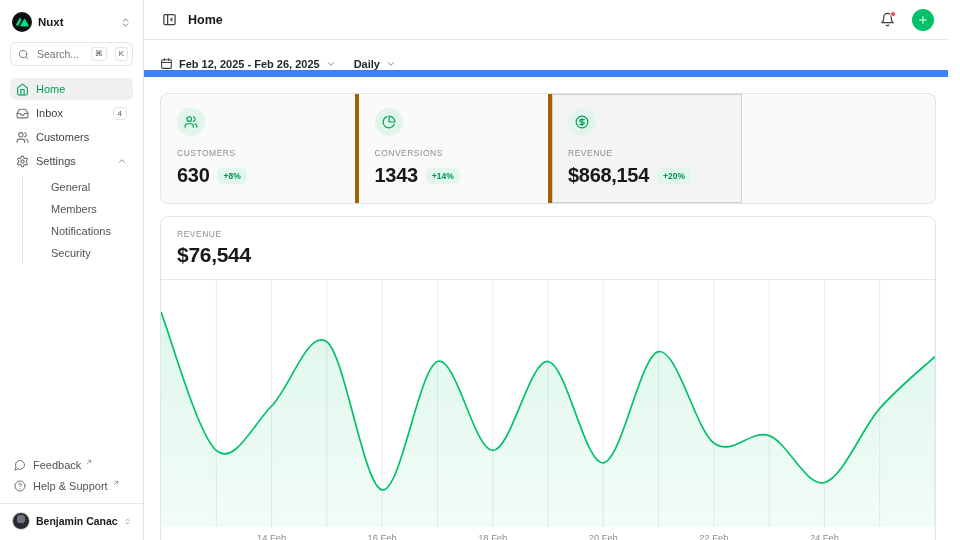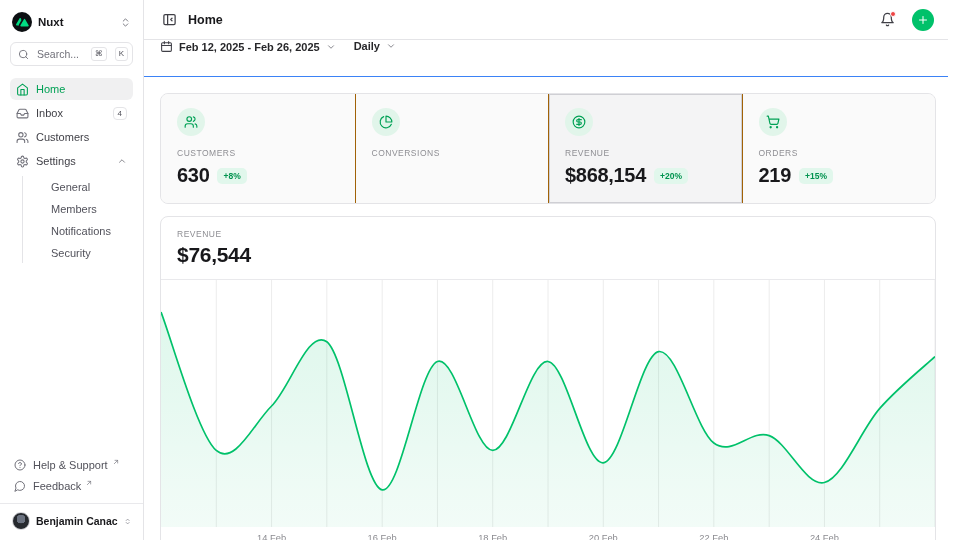--- a/index.html
+++ b/index.html
@@ -46,32 +46,32 @@
   
   .main { flex:1; display:flex; flex-direction:column; min-width:0; }
   .topbar { height:40px; min-height:40px; border-bottom:1px solid #e4e4e7; display:flex;
     align-items:center; padding:0 14px 0 16px; gap:9px; }
   .page-title { font-size:12.5px; font-weight:700; flex:1; }
   .icon-btn { background:none; border:none; padding:2px; display:flex; cursor:pointer; position:relative; }
   .bell-dot { position:absolute; top:1px; right:1px; width:6px; height:6px; border-radius:50%;
     background:#ef4444; border:1px solid #fff; }
   .plus-btn { width:22px; height:22px; border-radius:50%; background:#00c16a; border:none; color:#fff;
     display:flex; align-items:center; justify-content:center; cursor:pointer; margin-left:6px; }
-  .toolbar { height:37px; min-height:37px; border-bottom:1px solid #3b82f6; display:flex;
-    align-items:flex-start; padding:0 16px; gap:18px; }
+  .toolbar { height:37px; min-height:37px; border-bottom:7px solid #3b82f6; display:flex;
+    align-items:flex-end; padding:0 16px; gap:18px; }
   .tool-btn { display:flex; align-items:center; gap:6px; background:none; border:none; font-size:11px;
     font-weight:600; color:#27272a; cursor:pointer; font-family:inherit; }
 
   .content { padding:16px 12px 0 16px; display:flex; flex-direction:column; }
 
   
   .stats-grid { display:grid; grid-template-columns:repeat(4,1fr); border:1px solid #e4e4e7;
     border-radius:8px; overflow:hidden; background:#fafafa; }
   .stat-card { background:#fafafa; padding:14px 16px 16px 16px; cursor:pointer; }
-  .stat-card + .stat-card { border-left:1px solid #a16207; }
+  .stat-card + .stat-card { border-left:4px solid #a16207; }
   .stat-card.selected { background:#f4f4f5; box-shadow:inset 0 0 0 1px #cfcfd4; }
   .stat-icon { width:28px; height:28px; border-radius:50%; background:#e1f5ea; display:flex;
     align-items:center; justify-content:center; margin-bottom:12px; }
   .stat-icon .icon { stroke:#00a155; }
   .stat-label { font-size:8.5px; letter-spacing:.5px; color:#8e8e93; font-weight:500; margin-bottom:6px; }
   .stat-value-row { display:flex; align-items:center; gap:8px; }
   .stat-value { font-size:20px; font-weight:700; letter-spacing:-.3px; }
   .delta-badge { font-size:8.5px; font-weight:600; color:#00934f; background:#e1f7ec;
     border-radius:5px; padding:3px 6px; }
 
@@ -152,34 +152,34 @@
         <div class="subitem">Members</div>
         <div class="subitem">Notifications</div>
         <div class="subitem">Security</div>
       </div>
     </nav>
 
     <div class="spacer"></div>
 
     <div class="foot-link">
       <svg class="icon" width="12" height="12" viewBox="0 0 24 24">
+          <path d="M7.9 20A9 9 0 1 0 4 16.1L2 22Z"></path>
+        </svg>
+      <span>Feedback</span>
+      <svg class="icon ext" width="8" height="8" viewBox="0 0 24 24">
+          <path d="M7 17 17 7M9 7h8v8"></path>
+        </svg>
+    </div>
+    <div class="foot-link">
+      <svg class="icon" width="12" height="12" viewBox="0 0 24 24">
           <circle cx="12" cy="12" r="10"></circle>
           <path d="M9.09 9a3 3 0 0 1 5.83 1c0 2-3 3-3 3"></path>
           <path d="M12 17h.01"></path>
         </svg>
       <span>Help &amp; Support</span>
-      <svg class="icon ext" width="8" height="8" viewBox="0 0 24 24">
-          <path d="M7 17 17 7M9 7h8v8"></path>
-        </svg>
-    </div>
-    <div class="foot-link">
-      <svg class="icon" width="12" height="12" viewBox="0 0 24 24">
-          <path d="M7.9 20A9 9 0 1 0 4 16.1L2 22Z"></path>
-        </svg>
-      <span>Feedback</span>
       <svg class="icon ext" width="8" height="8" viewBox="0 0 24 24">
           <path d="M7 17 17 7M9 7h8v8"></path>
         </svg>
     </div>
 
     <div class="user-row">
       <span class="avatar"></span>
       <span class="user-name">Benjamin Canac</span>
       <svg class="icon" width="11" height="11" viewBox="0 0 24 24">
           <path d="m7 15 5 5 5-5M7 9l5-5 5 5"></path>
@@ -252,51 +252,41 @@
         </div>
 
         <div class="stat-card">
           <div class="stat-icon">
             <svg class="icon" width="14" height="14" viewBox="0 0 24 24">
                 <path d="M21.21 15.89A10 10 0 1 1 8 2.83"></path>
                 <path d="M22 12A10 10 0 0 0 12 2v10z"></path>
               </svg>
           </div>
           <div class="stat-label">CONVERSIONS</div>
+          <div class="stat-value-row">
+            <span class="stat-value">1343</span>
+            <span class="delta-badge">+14%</span>
+          </div>
         </div>
 
         <div class="stat-card selected">
           <div class="stat-icon">
             <svg class="icon" width="14" height="14" viewBox="0 0 24 24">
                 <circle cx="12" cy="12" r="10"></circle>
                 <path d="M16 8h-6a2 2 0 1 0 0 4h4a2 2 0 1 1 0 4H8"></path>
                 <path d="M12 18V6"></path>
               </svg>
           </div>
           <div class="stat-label">REVENUE</div>
           <div class="stat-value-row">
             <span class="stat-value">$868,154</span>
             <span class="delta-badge">+20%</span>
           </div>
         </div>
 
-        <div class="stat-card">
-          <div class="stat-icon">
-            <svg class="icon" width="14" height="14" viewBox="0 0 24 24">
-                <circle cx="8" cy="21" r="1"></circle>
-                <circle cx="19" cy="21" r="1"></circle>
-                <path d="M2.05 2.05h2l2.66 12.42a2 2 0 0 0 2 1.58h9.78a2 2 0 0 0 1.95-1.57l1.65-7.43H5.12"></path>
-              </svg>
-          </div>
-          <div class="stat-label">ORDERS</div>
-          <div class="stat-value-row">
-            <span class="stat-value">219</span>
-            <span class="delta-badge">+15%</span>
-          </div>
-        </div>
       </div>
 
       <div class="chart-card">
         <div class="chart-head">
           <div class="chart-label">REVENUE</div>
           <div class="chart-value">$76,544</div>
         </div>
         <svg class="chart-plot" viewBox="0 0 786 268" preserveAspectRatio="none">
             <defs>
               <linearGradient id="ag" x1="0" y1="0" x2="0" y2="1">

